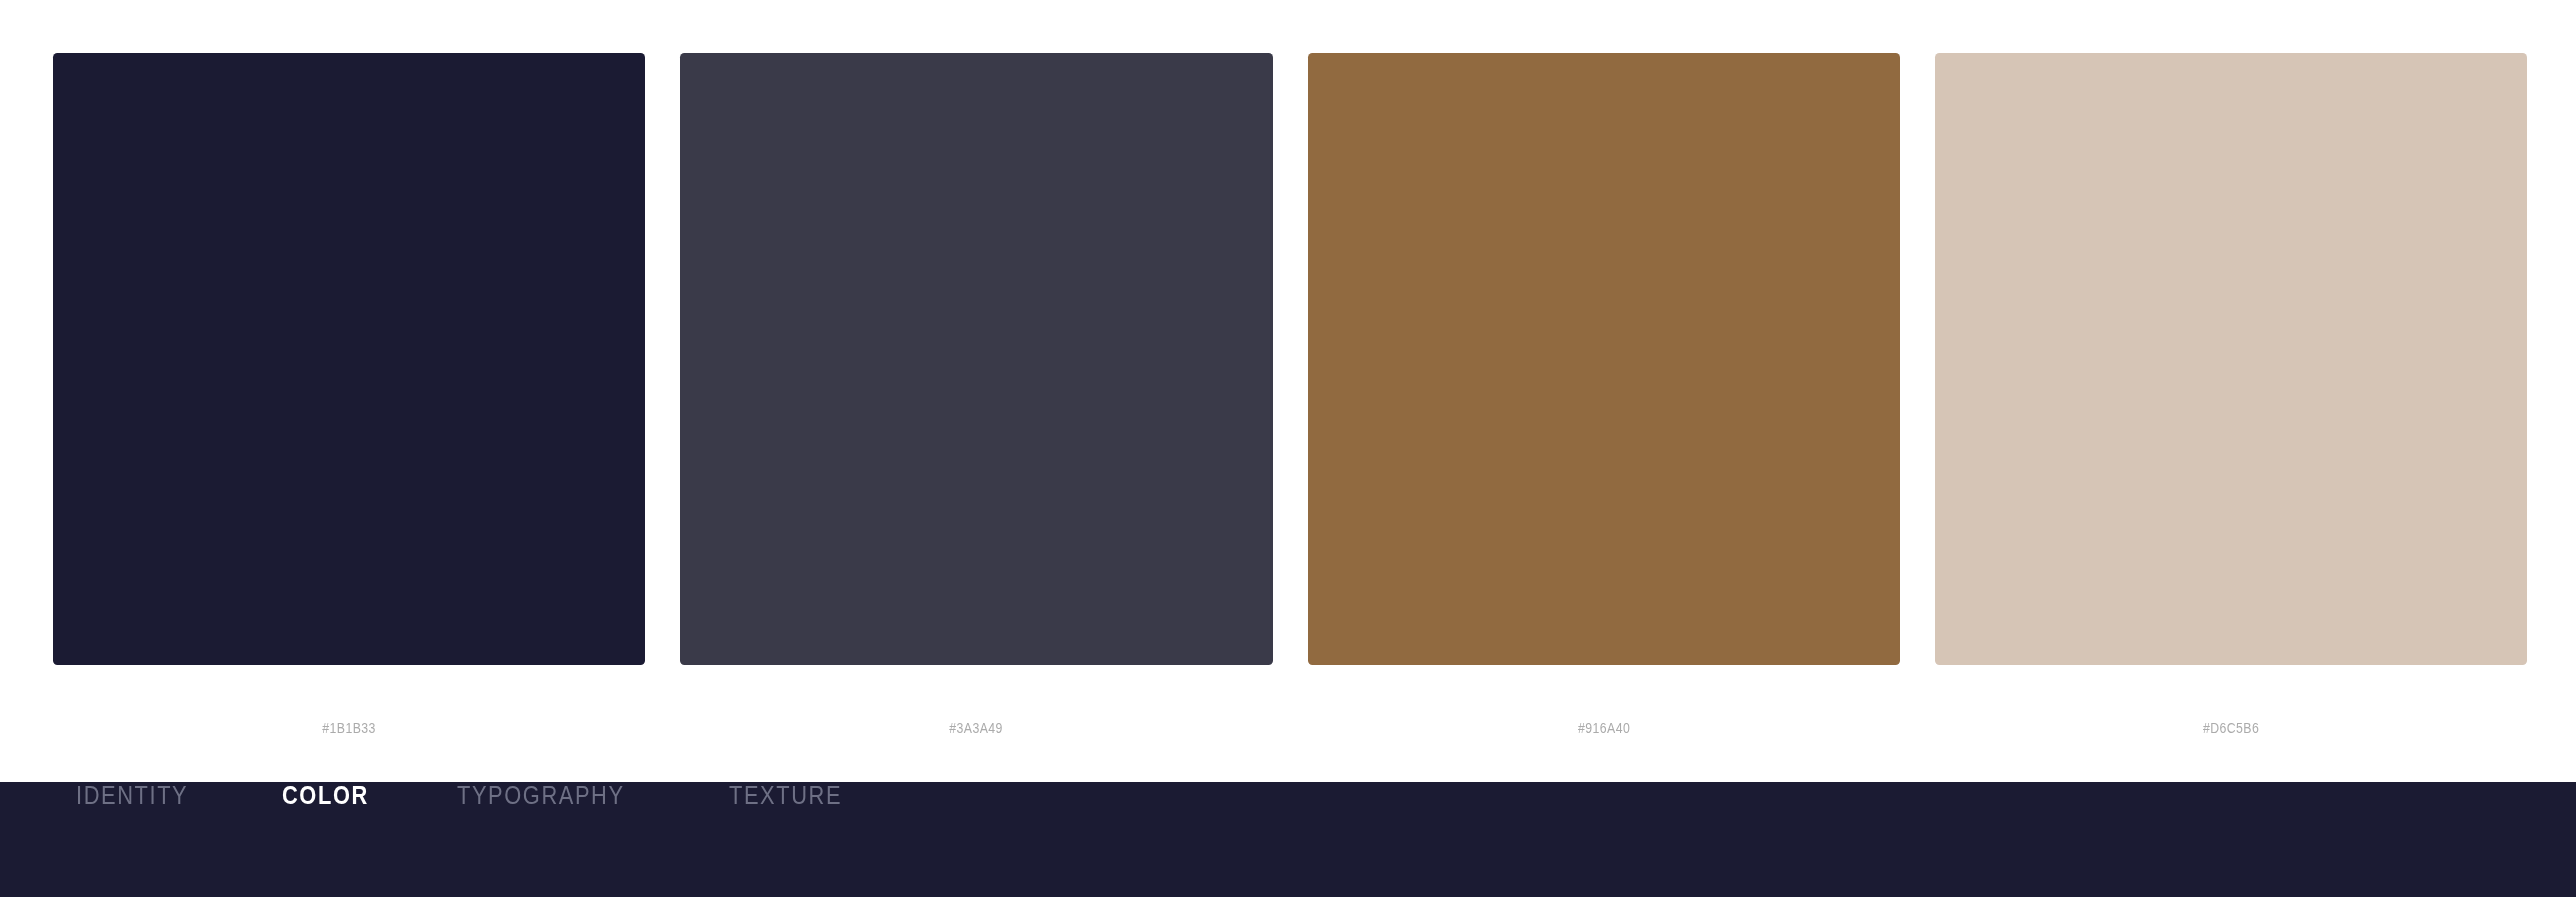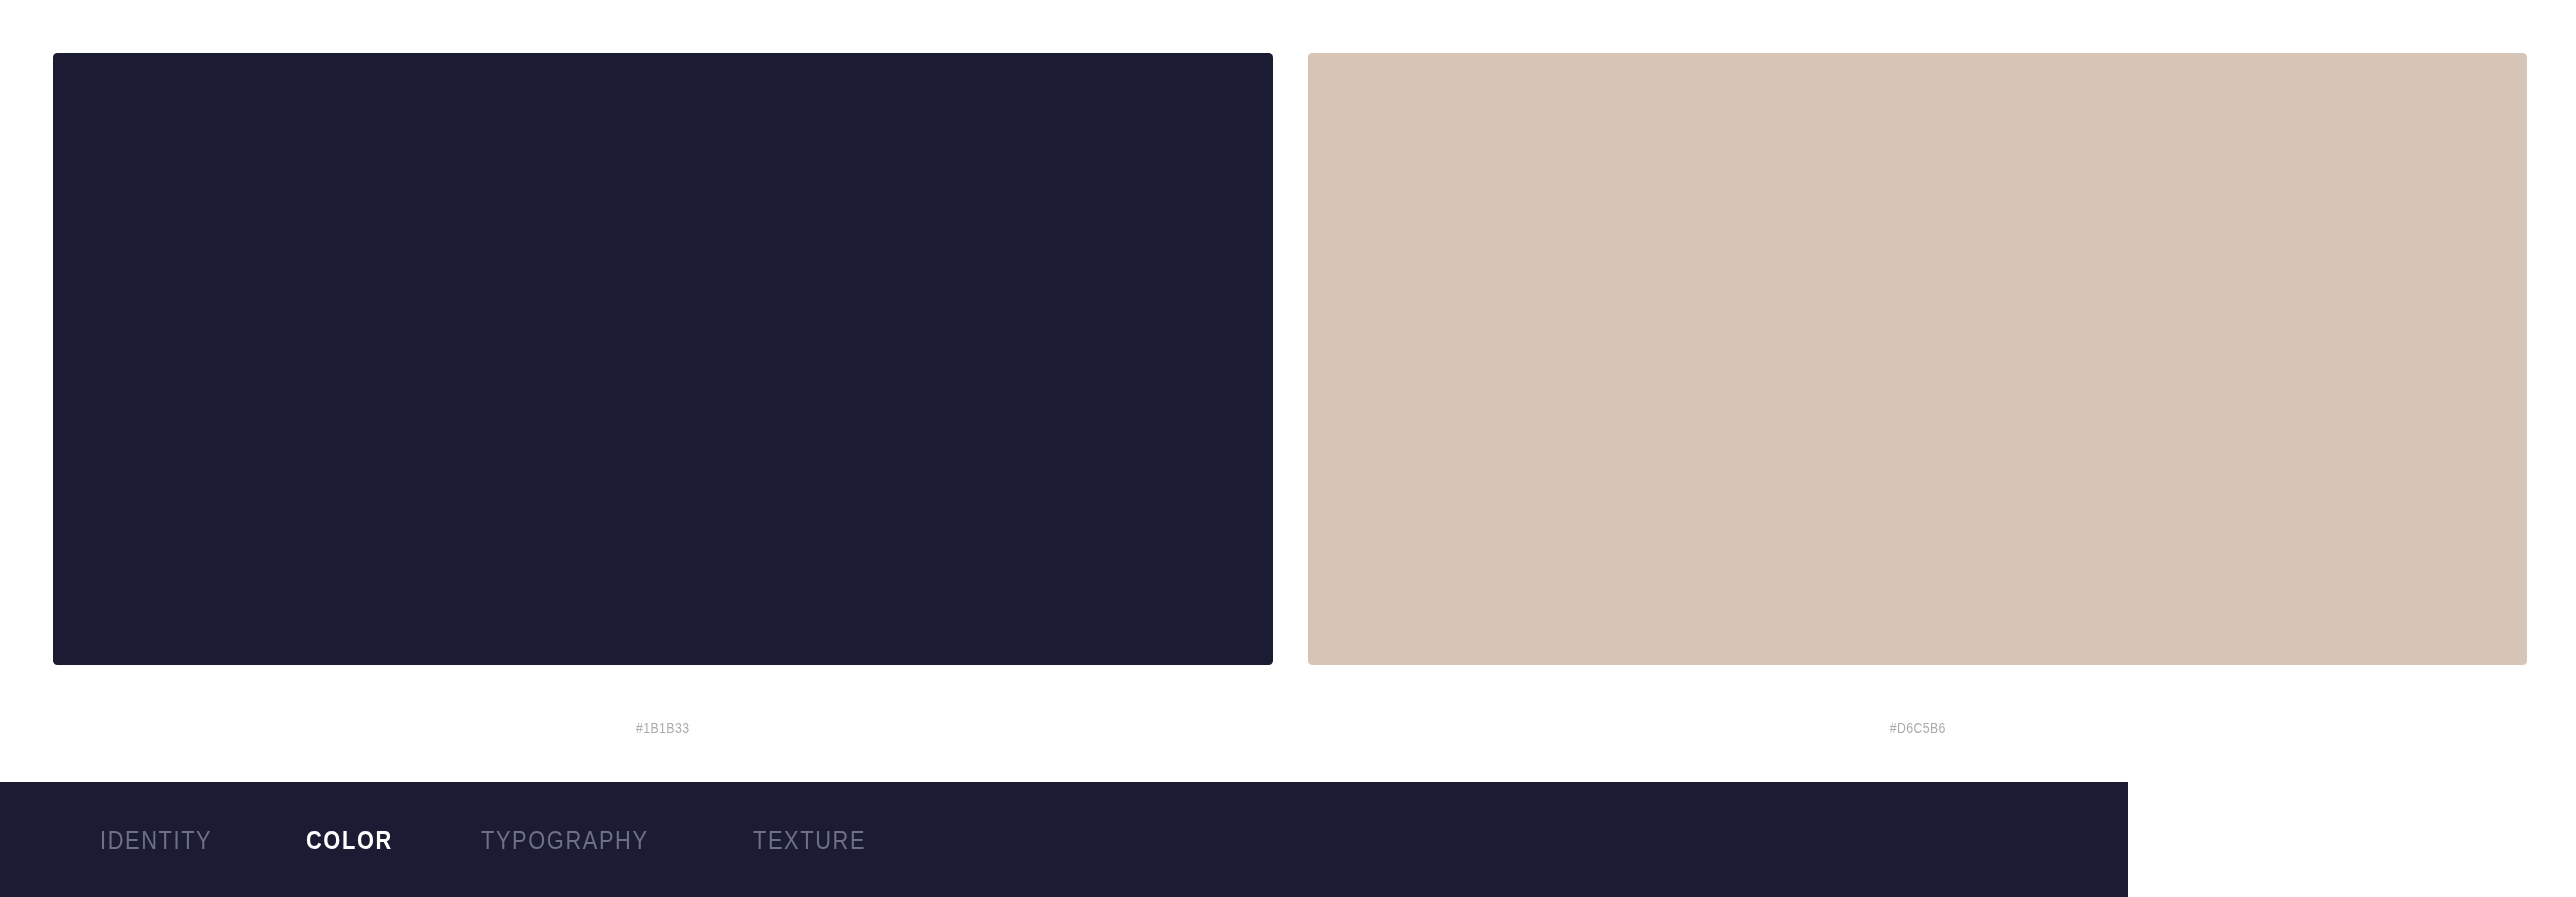--- a/index.html
+++ b/index.html
@@ -70,27 +70,27 @@
     white-space: nowrap;
     transform: scaleX(0.82);
     transform-origin: center center;
   }
 
   
   #bottom-nav {
     position: absolute;
     left: 0;
     top: 782px;
-    width: 2128px;
+    width: 2576px;
     height: 115px;
     background: #1B1B33;
     display: flex;
-    align-items: center;
+    align-items: flex-start;
     box-sizing: border-box;
-    padding-left: 100px;
+    padding-left: 76px;
   }
 
   .nav-list {
     display: flex;
     flex-direction: row;
     align-items: center;
     gap: 0;
   }
 
   .nav-item {
@@ -119,20 +119,28 @@
 </head>
 <body>
 
 <div id="palette-section">
   <div id="swatch-row">
       <div class="swatch-cell">
         <div class="swatch-chip" style="background-color: rgb(27, 27, 51);"></div>
         <div class="swatch-hex">#1B1B33</div>
       </div>
       <div class="swatch-cell">
+        <div class="swatch-chip" style="background-color: rgb(58, 58, 73);"></div>
+        <div class="swatch-hex">#3A3A49</div>
+      </div>
+      <div class="swatch-cell">
+        <div class="swatch-chip" style="background-color: rgb(145, 106, 64);"></div>
+        <div class="swatch-hex">#916A40</div>
+      </div>
+      <div class="swatch-cell">
         <div class="swatch-chip" style="background-color: rgb(214, 197, 182);"></div>
         <div class="swatch-hex">#D6C5B6</div>
       </div>
     </div>
 </div>
 
 <nav id="bottom-nav">
   <div class="nav-list">
       <div class="nav-item">IDENTITY</div>
       <div class="nav-item active">COLOR</div>

